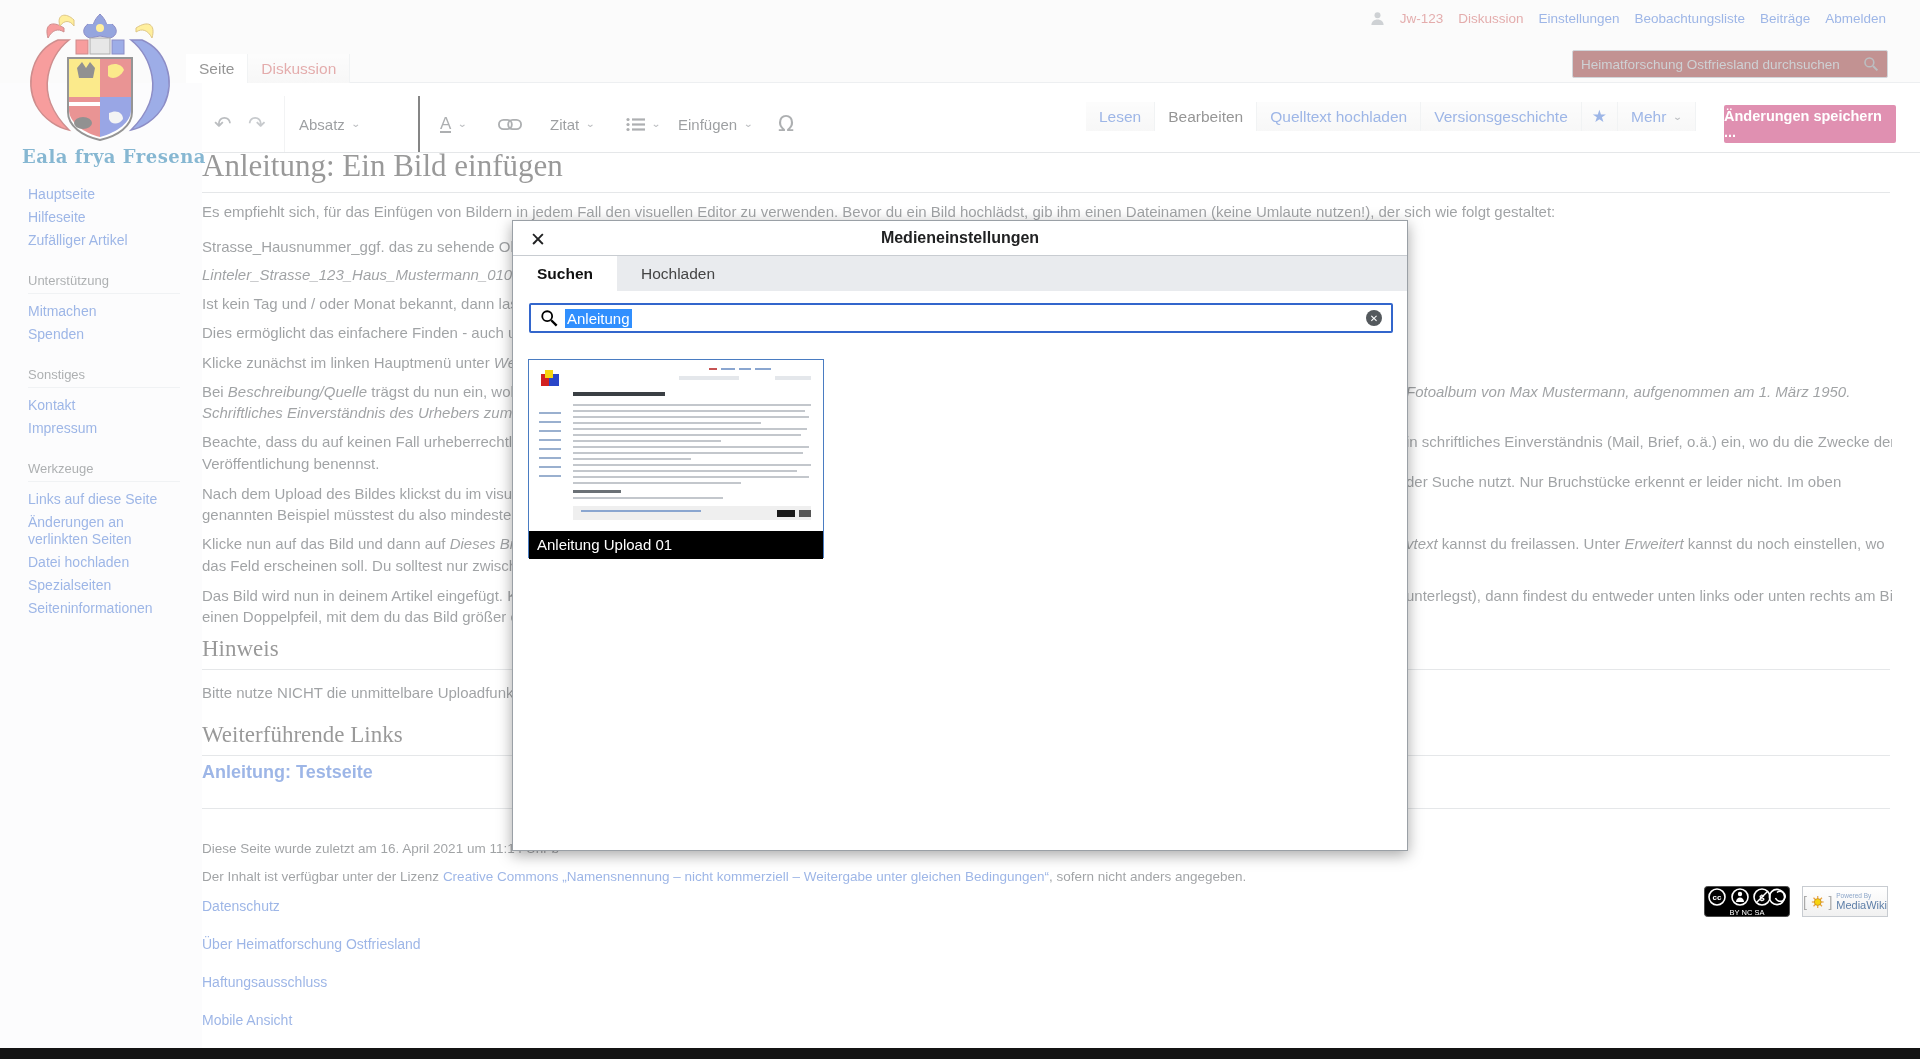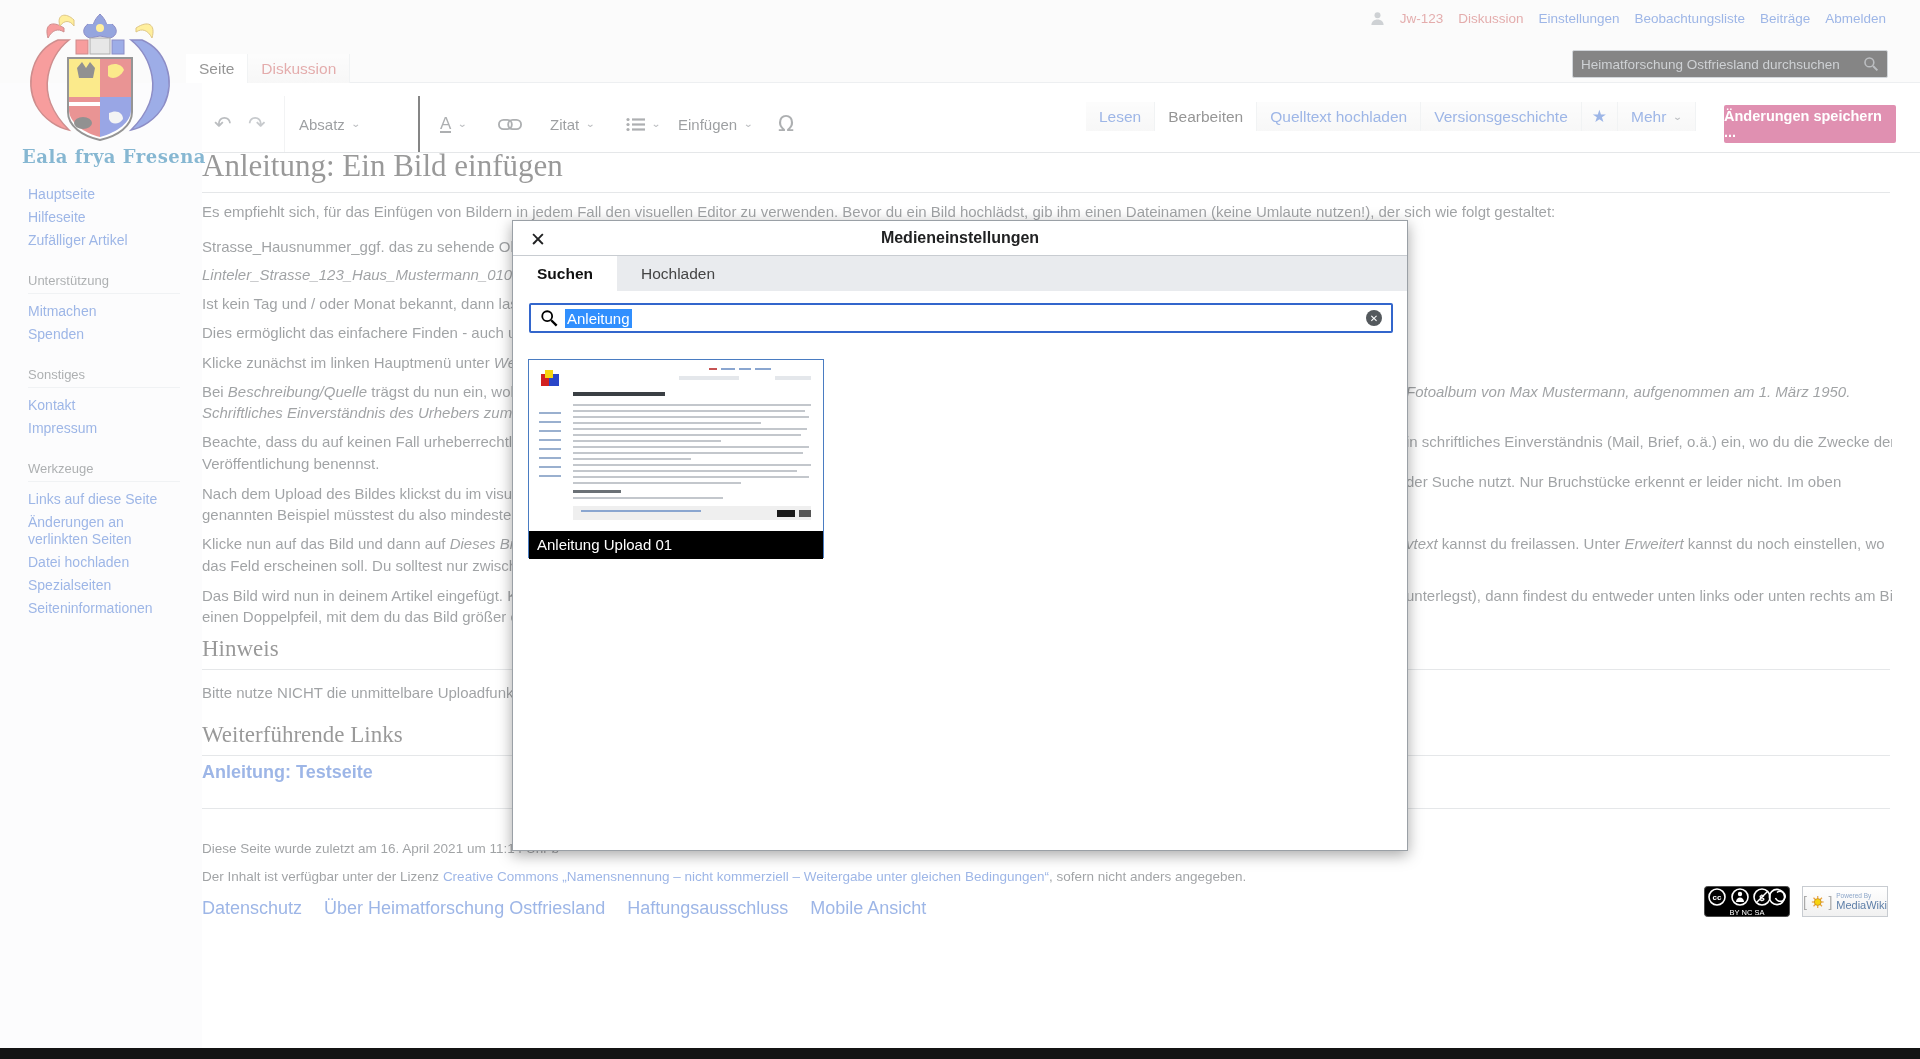--- a/index.html
+++ b/index.html
@@ -23,21 +23,21 @@
   #tabs-left { left:186px; top:54px; }
   #tabs-right { left:1086px; top:54px;margin-top:48px; }
   .tab { display:flex; align-items:center; padding:0 13px; font-size:15.5px; color:#36c;
          background:linear-gradient(#f9f9f9,#efefef); border-right:1px solid #e2e5e8; cursor:pointer; white-space:nowrap;}
   .tab.active { background:#fff; color:#222; }
   .tab.red { color:#c65353; }
   .tab.star { color:#36c; font-size:17px; padding:0 10px; }
   .chev { font-size:12px; color:#72777d; margin-left:6px; transform:scaleY(.8); }
 
   
-  #top-search { left:1572px; top:50px; width:316px; height:28px; background:#000000; border:1px solid #a2a9b1;
+  #top-search { left:1572px; top:50px; width:316px; height:28px; background:#7f1d1d; border:1px solid #a2a9b1;
                 border-radius:2px; display:flex; align-items:center; padding:0 8px; z-index:5;}
   #top-search .ph { flex:1; font-size:13.5px; color:#9aa0a6; white-space:nowrap; overflow:hidden; }
 
   
   #logo { left:14px; top:10px; width:172px; height:148px; cursor:pointer; }
   #motto { left:0px; top:136px; width:200px; text-align:center; font-family:"DejaVu Serif",serif;
            font-weight:bold; font-size:18px; color:#0369a1; letter-spacing:.5px;}
 
   
   #sidebar { left:28px; top:186px; width:152px; font-size:14px; }
@@ -66,21 +66,21 @@
   .bodyline .it { font-style:italic; }
   .frag-right { max-width:486px; overflow:hidden; }
   .h2row { position:absolute; left:202px; width:1688px; font-family:"Liberation Serif","DejaVu Serif",serif;
            font-size:23px; color:#2b2b2b; border-bottom:1px solid #c8ccd1; padding-bottom:7px; }
   #further-link { left:202px; top:762px; font-size:18px; font-weight:bold; color:#36c; cursor:pointer; }
   #content-hr { left:202px; top:808px; width:1688px; height:1px; background:#c8ccd1; }
 
   
   .f-line { position:absolute; font-size:13.5px; color:#3a3f44; white-space:nowrap; }
   .f-link { color:#36c; cursor:pointer; }
-  #footer-links { left:202px; top:898px; display:flex; gap:22px; font-size:18px; }
+  #footer-links { left:202px; top:898px; display:flex; gap:22px; font-size:14px;flex-direction:column; }
   #badges { left:1704px; top:886px; display:flex; gap:12px; align-items:center; z-index:60; }
   #mw-badge { width:86px; height:31px; border:1px solid #c8ccd1; background:linear-gradient(#fff,#f1f1f1);
               display:flex; align-items:center; justify-content:center; gap:4px; cursor:pointer;}
   #mw-badge .br { color:#aaa; font-size:14px; }
   #mw-badge .t1 { font-size:6.5px; color:#8ca6c9; }
   #mw-badge .t2 { font-size:11px; color:#5e7fa8; }
 
   
   #dim { left:0; top:0; width:1920px; height:1059px; background:rgba(255,255,255,.52); z-index:40; pointer-events:none; }
 

